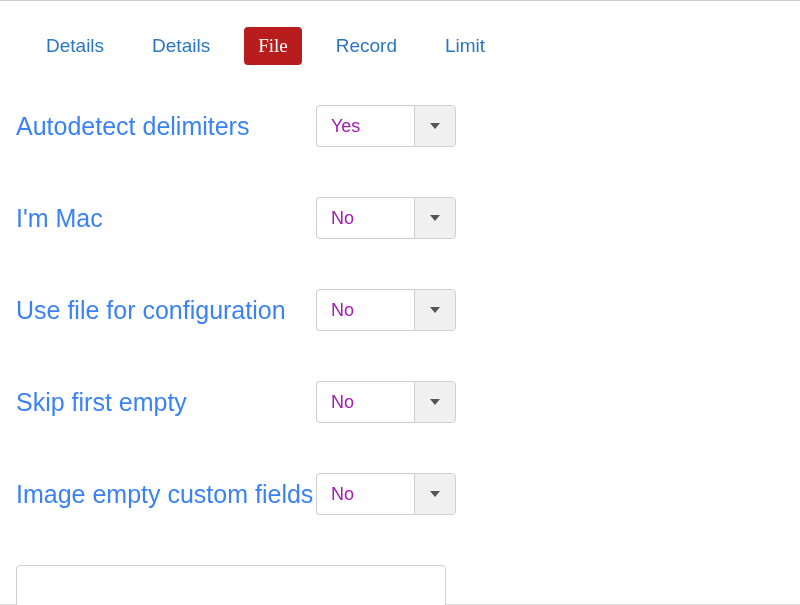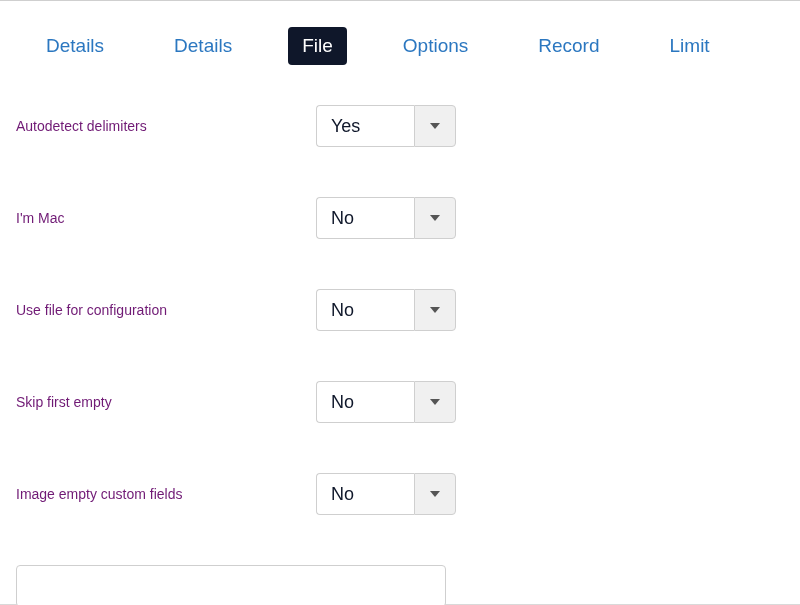--- a/index.html
+++ b/index.html
@@ -14,63 +14,64 @@
       background: #fff;
       border-top: 1px solid #cfcfcf;
       border-bottom: 1px solid #d9d9d9;
       width: 100%;
       height: 100%;
       padding-top: 4px;
     }
     .tabs {
       display: flex;
       align-items: center;
-      gap: 42px;
+      gap: 20px;
       padding: 22px 32px 20px 32px;
     }
     .tab {
       color: #2b77c0;
       font-size: 19px;
       cursor: pointer;
       padding: 8px 14px;
       border-radius: 4px;
     }
     .tab.active {
-      background: #0f172a;
+      background: #b91c1c;
       color: #fff;
+      font-family: Liberation Serif, serif;
     }
     .form {
       padding: 20px 16px 0 16px;
     }
     .row {
       display: flex;
       align-items: center;
       margin-bottom: 50px;
     }
     .label {
       width: 300px;
-      font-size: 14px;
-      color: #701a75;
+      font-size: 25px;
+      color: #3b82f6;
     }
     .select {
       display: flex;
       width: 140px;
       height: 42px;
     }
     .select-value {
       flex: 1;
       border: 1px solid #cfcfcf;
       border-right: none;
       border-top-left-radius: 4px;
       border-bottom-left-radius: 4px;
       display: flex;
       align-items: center;
       padding-left: 14px;
       font-size: 18px;
-      color: #0f172a;
+      color: #a21caf;
       background: #fff;
       text-align: right;
     }
     .select-btn {
       width: 42px;
       border: 1px solid #cfcfcf;
       border-top-right-radius: 4px;
       border-bottom-right-radius: 4px;
       background: #f0f0f0;
       display: flex;
@@ -95,21 +96,20 @@
     }
   </style>
 </head>
 <body>
 
 <div class="container">
   <div class="tabs">
     <div class="tab">Details</div>
     <div class="tab">Details</div>
     <div class="tab active">File</div>
-    <div class="tab">Options</div>
     <div class="tab">Record</div>
     <div class="tab">Limit</div>
   </div>
 
   <div class="form">
 
     <div class="row">
       <div class="label">Autodetect delimiters</div>
       <div class="select">
         <div class="select-value">Yes</div>

